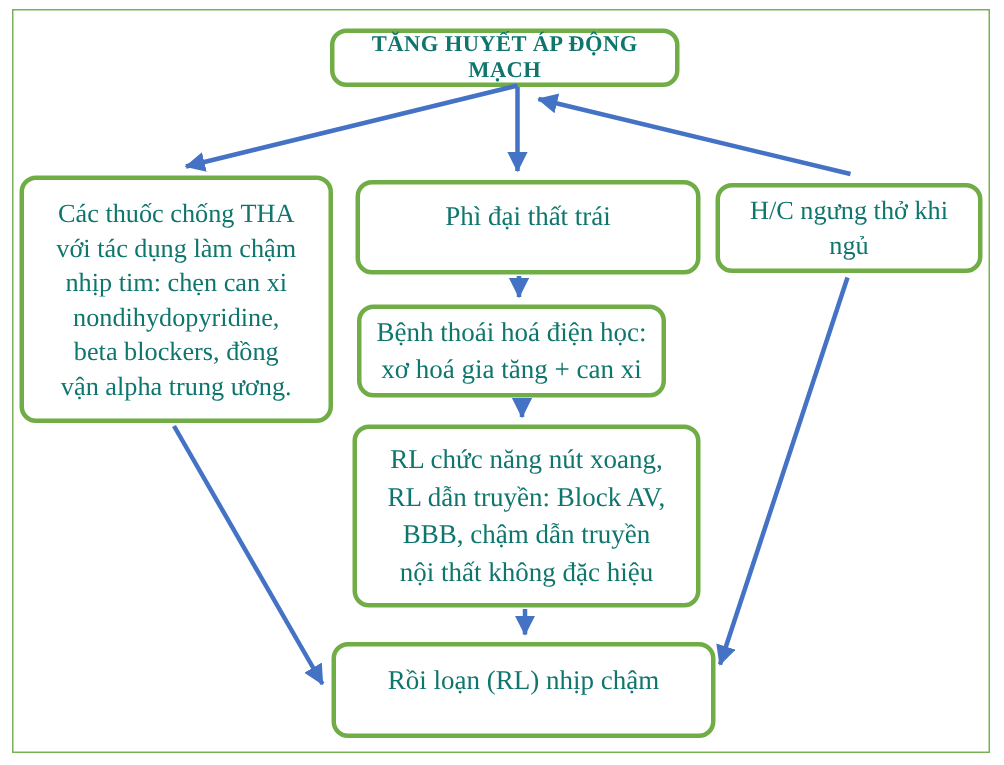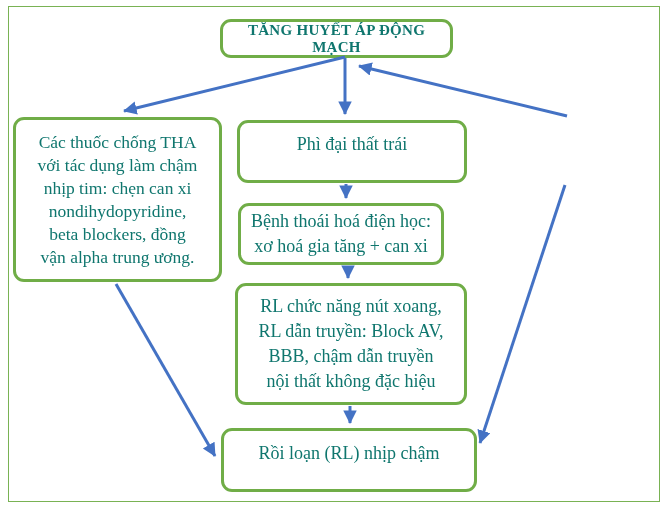--- a/index.html
+++ b/index.html
@@ -94,20 +94,24 @@
 nhịp tim: chẹn can xi
 nondihydopyridine,
 beta blockers, đồng
 vận alpha trung ương.</span>
   </div>
 
   <div class="node node-lvh">
     <span class="label">Phì đại thất trái</span>
   </div>
 
+  <div class="node node-apnea">
+    <span class="label">H/C ngưng thở khi
+ngủ</span>
+  </div>
 
   <div class="node node-degeneration">
     <span class="label">Bệnh thoái hoá điện học:
 xơ hoá gia tăng + can xi</span>
   </div>
 
   <div class="node node-bradycardia">
     <span class="label">Rồi loạn (RL) nhịp chậm</span>
   </div>
 

